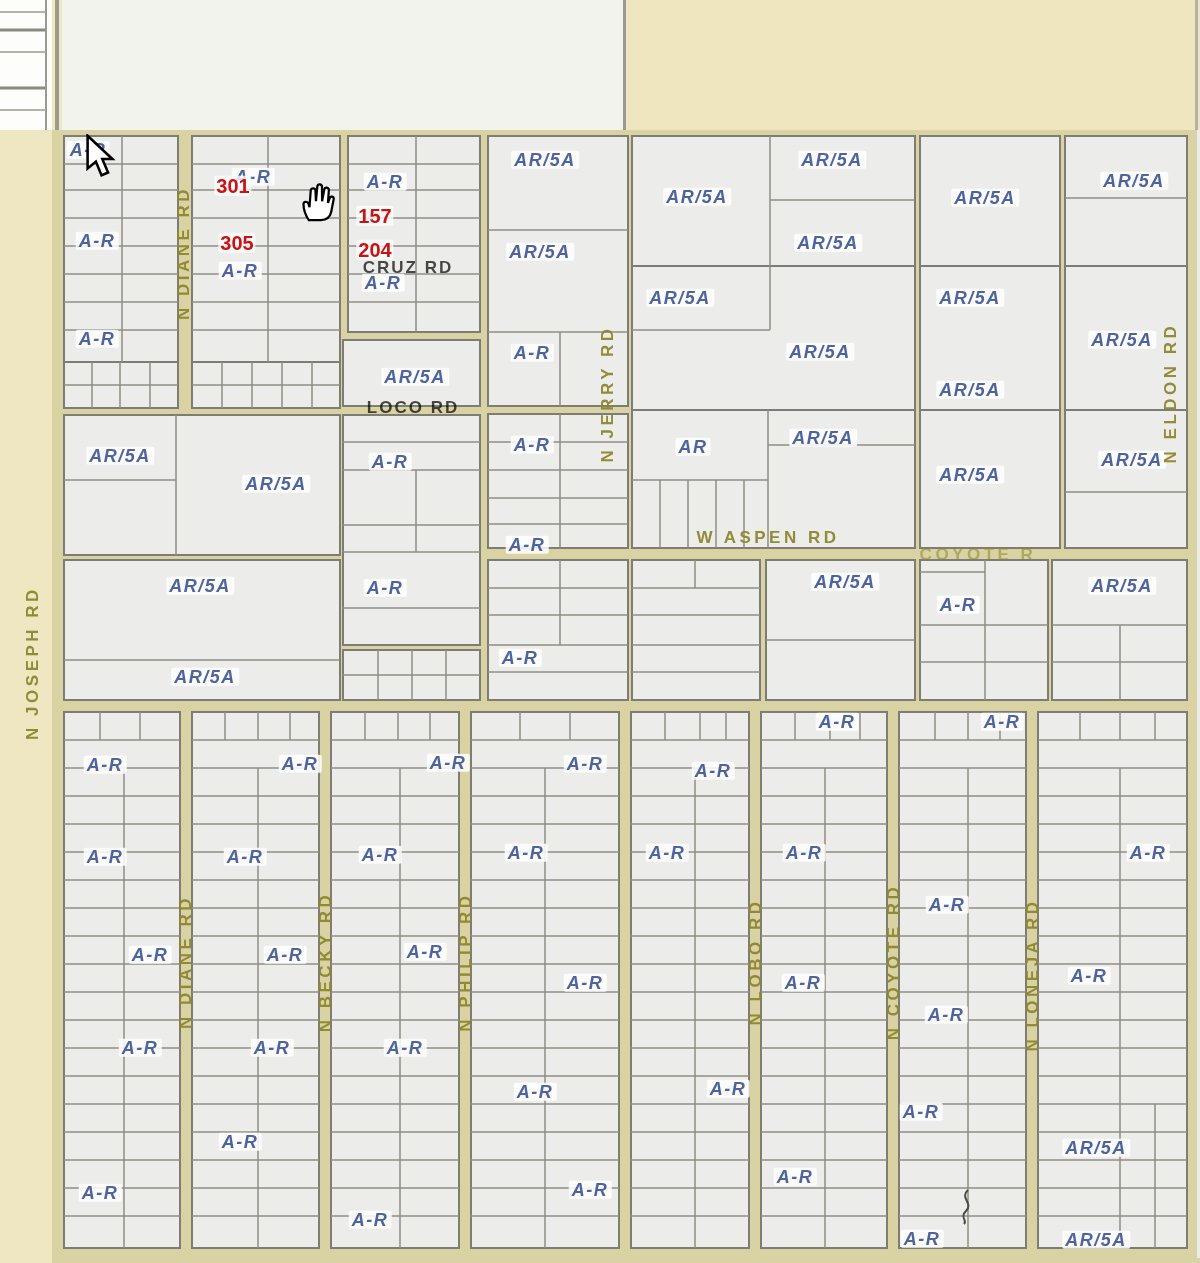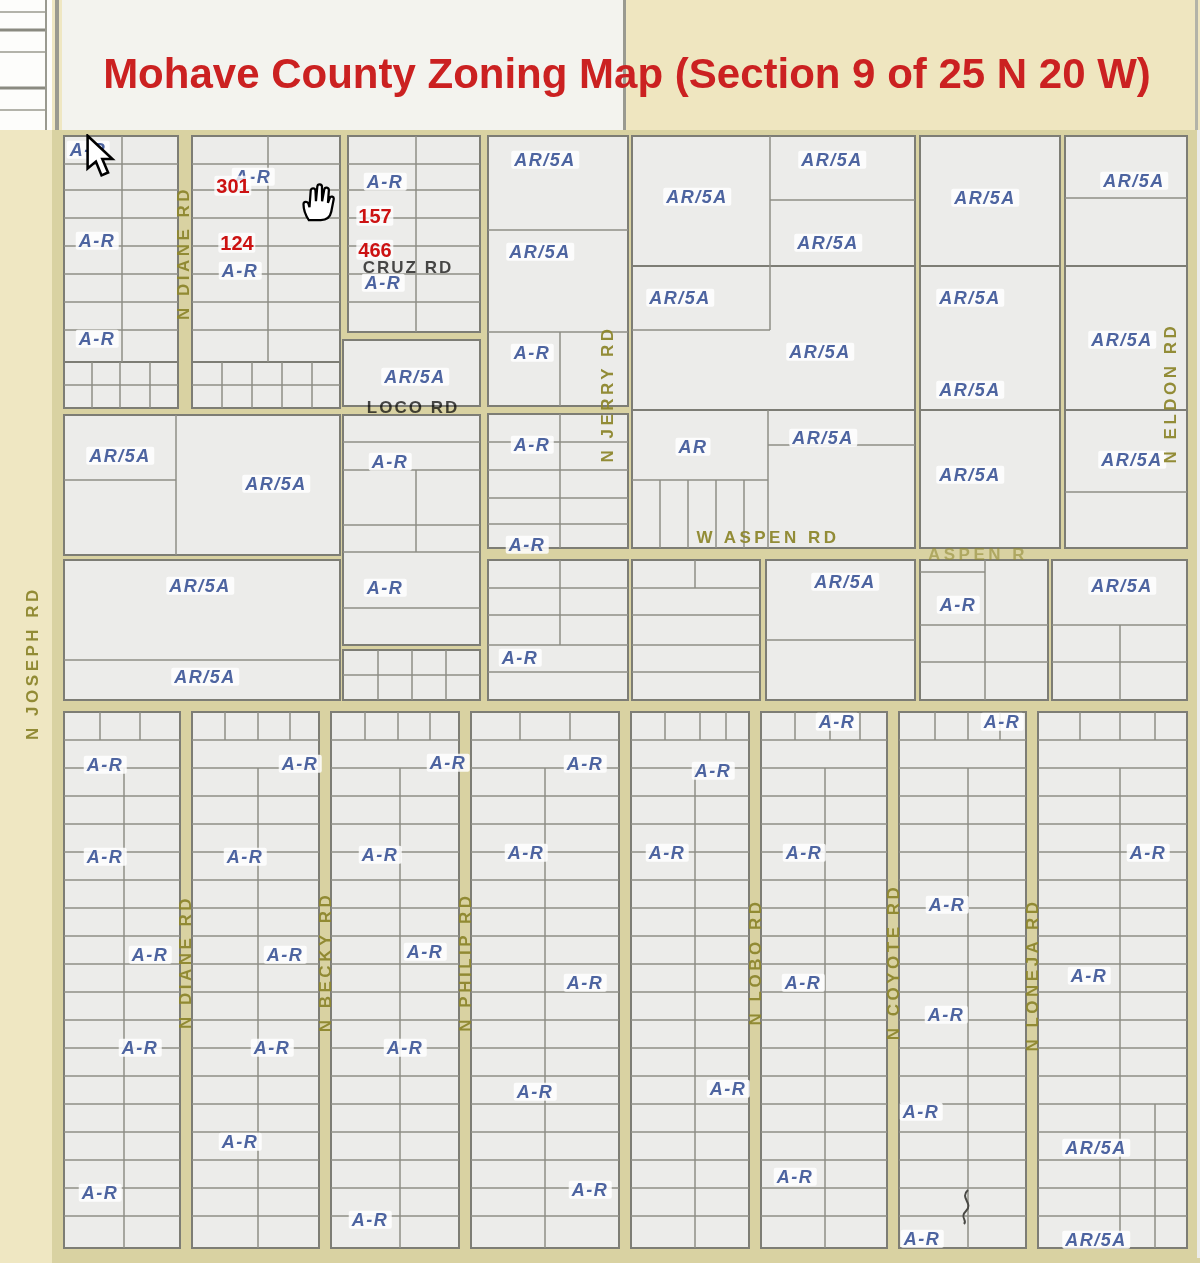--- a/index.html
+++ b/index.html
@@ -69,21 +69,20 @@
       <rect x="331" y="712" width="128" height="536" fill="#ececea" stroke="#7d7d75" stroke-width="2"></rect>
       <rect x="471" y="712" width="148" height="536" fill="#ececea" stroke="#7d7d75" stroke-width="2"></rect>
       <rect x="631" y="712" width="118" height="536" fill="#ececea" stroke="#7d7d75" stroke-width="2"></rect>
       <rect x="761" y="712" width="126" height="536" fill="#ececea" stroke="#7d7d75" stroke-width="2"></rect>
       <rect x="899" y="712" width="127" height="536" fill="#ececea" stroke="#7d7d75" stroke-width="2"></rect>
       <rect x="1038" y="712" width="149" height="536" fill="#ececea" stroke="#7d7d75" stroke-width="2"></rect>
       <rect x="1197" y="130" width="3" height="1128" fill="#ececea"></rect>
       <path d="M64 164L178 164M192 164L340 164M64 190L178 190M192 190L340 190M64 218L178 218M192 218L340 218M64 246L178 246M192 246L340 246M64 274L178 274M192 274L340 274M64 302L178 302M192 302L340 302M64 330L178 330M192 330L340 330M122 136L122 362M268 136L268 362M92 362L92 408M120 362L120 408M150 362L150 408M64 385L178 385M222 362L222 408M252 362L252 408M282 362L282 408M312 362L312 408M192 385L340 385M348 164L480 164M348 190L480 190M348 218L480 218M348 246L480 246M348 274L480 274M348 302L480 302M416 136L416 332M488 230L628 230M488 332L628 332M560 332L560 406M488 442L628 442M488 470L628 470M488 498L628 498M488 524L628 524M560 414L560 548M176 415L176 555M64 480L176 480M64 660L340 660M343 442L480 442M343 470L480 470M343 525L480 525M343 552L480 552M343 608L480 608M416 470L416 552M378 650L378 700M412 650L412 700M446 650L446 700M343 675L480 675M488 588L628 588M488 615L628 615M488 645L628 645M488 672L628 672M560 560L560 645M770 136L770 266M770 200L915 200M1065 198L1187 198M632 330L770 330M770 266L770 330M768 410L768 548M632 480L768 480M768 445L915 445M660 480L660 548M688 480L688 548M716 480L716 548M744 480L744 548M1065 492L1187 492M632 588L760 588M632 615L760 615M632 645L760 645M632 672L760 672M695 560L695 588M766 640L915 640M985 560L985 700M920 625L1048 625M920 662L1048 662M920 572L985 572M1052 625L1187 625M1052 662L1187 662M1120 625L1120 700M64 740L180 740M64 768L180 768M64 796L180 796M64 824L180 824M64 852L180 852M64 880L180 880M64 908L180 908M64 936L180 936M64 964L180 964M64 992L180 992M64 1020L180 1020M64 1048L180 1048M64 1076L180 1076M64 1104L180 1104M64 1132L180 1132M64 1160L180 1160M64 1188L180 1188M64 1216L180 1216M100 712L100 740M140 712L140 740M124 768L124 1248M192 740L319 740M192 768L319 768M192 796L319 796M192 824L319 824M192 852L319 852M192 880L319 880M192 908L319 908M192 936L319 936M192 964L319 964M192 992L319 992M192 1020L319 1020M192 1048L319 1048M192 1076L319 1076M192 1104L319 1104M192 1132L319 1132M192 1160L319 1160M192 1188L319 1188M192 1216L319 1216M225 712L225 740M258 712L258 740M290 712L290 740M258 768L258 1248M331 740L459 740M331 768L459 768M331 796L459 796M331 824L459 824M331 852L459 852M331 880L459 880M331 908L459 908M331 936L459 936M331 964L459 964M331 992L459 992M331 1020L459 1020M331 1048L459 1048M331 1076L459 1076M331 1104L459 1104M331 1132L459 1132M331 1160L459 1160M331 1188L459 1188M331 1216L459 1216M365 712L365 740M398 712L398 740M430 712L430 740M400 768L400 1248M471 740L619 740M471 768L619 768M471 796L619 796M471 824L619 824M471 852L619 852M471 880L619 880M471 908L619 908M471 936L619 936M471 964L619 964M471 992L619 992M471 1020L619 1020M471 1048L619 1048M471 1076L619 1076M471 1104L619 1104M471 1132L619 1132M471 1160L619 1160M471 1188L619 1188M471 1216L619 1216M520 712L520 740M570 712L570 740M545 768L545 1248M631 740L749 740M631 768L749 768M631 796L749 796M631 824L749 824M631 852L749 852M631 880L749 880M631 908L749 908M631 936L749 936M631 964L749 964M631 992L749 992M631 1020L749 1020M631 1048L749 1048M631 1076L749 1076M631 1104L749 1104M631 1132L749 1132M631 1160L749 1160M631 1188L749 1188M631 1216L749 1216M665 712L665 740M700 712L700 740M726 712L726 740M695 768L695 1248M761 740L887 740M761 768L887 768M761 796L887 796M761 824L887 824M761 852L887 852M761 880L887 880M761 908L887 908M761 936L887 936M761 964L887 964M761 992L887 992M761 1020L887 1020M761 1048L887 1048M761 1076L887 1076M761 1104L887 1104M761 1132L887 1132M761 1160L887 1160M761 1188L887 1188M761 1216L887 1216M795 712L795 740M830 712L830 740M860 712L860 740M825 768L825 1248M899 740L1026 740M899 768L1026 768M899 796L1026 796M899 824L1026 824M899 852L1026 852M899 880L1026 880M899 908L1026 908M899 936L1026 936M899 964L1026 964M899 992L1026 992M899 1020L1026 1020M899 1048L1026 1048M899 1076L1026 1076M899 1104L1026 1104M899 1132L1026 1132M899 1160L1026 1160M899 1188L1026 1188M899 1216L1026 1216M935 712L935 740M968 712L968 740M1000 712L1000 740M968 768L968 1248M1038 740L1187 740M1038 768L1187 768M1038 796L1187 796M1038 824L1187 824M1038 852L1187 852M1038 880L1187 880M1038 908L1187 908M1038 936L1187 936M1038 964L1187 964M1038 992L1187 992M1038 1020L1187 1020M1038 1048L1187 1048M1038 1076L1187 1076M1038 1104L1187 1104M1038 1132L1187 1132M1038 1160L1187 1160M1038 1188L1187 1188M1038 1216L1187 1216M1080 712L1080 740M1120 712L1120 740M1155 712L1155 740M1120 768L1120 1248M1155 1104L1155 1248" fill="none" stroke="#8e8e86" stroke-width="1.5"></path>
       <path d="M968 1190 c-9 8 6 13 -2 21 c-7 7 2 9 -2 13" fill="none" stroke="#4a4a46" stroke-width="2"></path>
     </svg>
-  <div id="map-title">Mohave County Zoning Map (Section 9 of 25 N 20 W)</div>
   <div id="labels">
       <span class="lbl zone" style="left: 88px; top: 150px;">A-R</span>
       <span class="lbl zone" style="left: 97px; top: 241px;">A-R</span>
       <span class="lbl zone" style="left: 97px; top: 339px;">A-R</span>
       <span class="lbl zone" style="left: 253px; top: 177px;">A-R</span>
       <span class="lbl zone" style="left: 240px; top: 271px;">A-R</span>
       <span class="lbl zone" style="left: 385px; top: 182px;">A-R</span>
       <span class="lbl zone" style="left: 383px; top: 283px;">A-R</span>
       <span class="lbl zone" style="left: 545px; top: 160px;">AR/5A</span>
       <span class="lbl zone" style="left: 540px; top: 252px;">AR/5A</span>
@@ -145,29 +144,29 @@
       <span class="lbl zone" style="left: 921px; top: 1112px;">A-R</span>
       <span class="lbl zone" style="left: 240px; top: 1142px;">A-R</span>
       <span class="lbl zone" style="left: 1096px; top: 1148px;">AR/5A</span>
       <span class="lbl zone" style="left: 795px; top: 1177px;">A-R</span>
       <span class="lbl zone" style="left: 590px; top: 1190px;">A-R</span>
       <span class="lbl zone" style="left: 100px; top: 1193px;">A-R</span>
       <span class="lbl zone" style="left: 370px; top: 1220px;">A-R</span>
       <span class="lbl zone" style="left: 922px; top: 1239px;">A-R</span>
       <span class="lbl zone" style="left: 1096px; top: 1240px;">AR/5A</span>
       <span class="lbl rednum" style="left: 233px; top: 186px;">301</span>
-      <span class="lbl rednum" style="left: 237px; top: 243px;">124</span>
+      <span class="lbl rednum" style="left: 237px; top: 243px;">305</span>
       <span class="lbl rednum" style="left: 375px; top: 216px;">157</span>
-      <span class="lbl rednum" style="left: 375px; top: 250px;">466</span>
+      <span class="lbl rednum" style="left: 375px; top: 250px;">204</span>
       <span class="lbl road vertical" style="left: 33px; top: 663px;">N JOSEPH RD</span>
       <span class="lbl road vertical" style="left: 184px; top: 253px;">N DIANE RD</span>
       <span class="lbl road vertical" style="left: 608px; top: 394px;">N JERRY RD</span>
       <span class="lbl road vertical" style="left: 1171px; top: 393px;">N ELDON RD</span>
       <span class="lbl road" style="left: 768px; top: 538px;">W ASPEN RD</span>
-      <span class="lbl road faint" style="left: 978px; top: 555px;">ASPEN R</span>
+      <span class="lbl road faint" style="left: 978px; top: 555px;">COYOTE R</span>
       <span class="lbl road faint gray" style="left: 408px; top: 268px;">CRUZ RD</span>
       <span class="lbl road faint gray" style="left: 413px; top: 408px;">LOCO RD</span>
       <span class="lbl road vertical" style="left: 186px; top: 962px;">N DIANE RD</span>
       <span class="lbl road vertical" style="left: 326px; top: 962px;">N BECKY RD</span>
       <span class="lbl road vertical" style="left: 466px; top: 962px;">N PHILIP RD</span>
       <span class="lbl road vertical" style="left: 756px; top: 962px;">N LOBO RD</span>
       <span class="lbl road vertical" style="left: 894px; top: 962px;">N COYOTE RD</span>
       <span class="lbl road vertical" style="left: 1033px; top: 975px;">N LONEJA RD</span>
       <div class="cursor" style="left: 88px; top: 136px;"><svg width="32" height="45" viewBox="0 0 20 28">
           <path d="M1 1 L1 21.5 L6.2 17.2 L9.7 25.8 L13.8 24 L10.2 15.6 L16.5 15.6 Z" fill="#fff" stroke="#000" stroke-width="1.6"></path>

